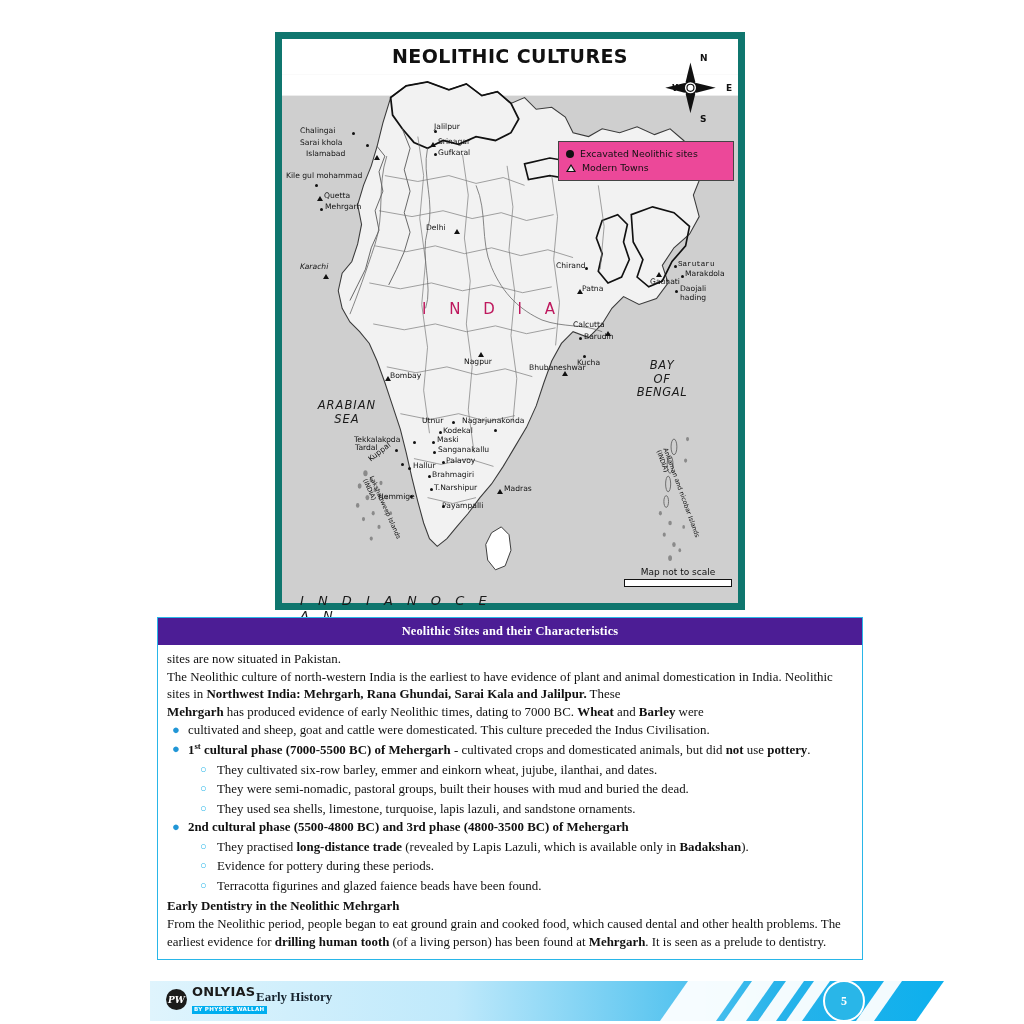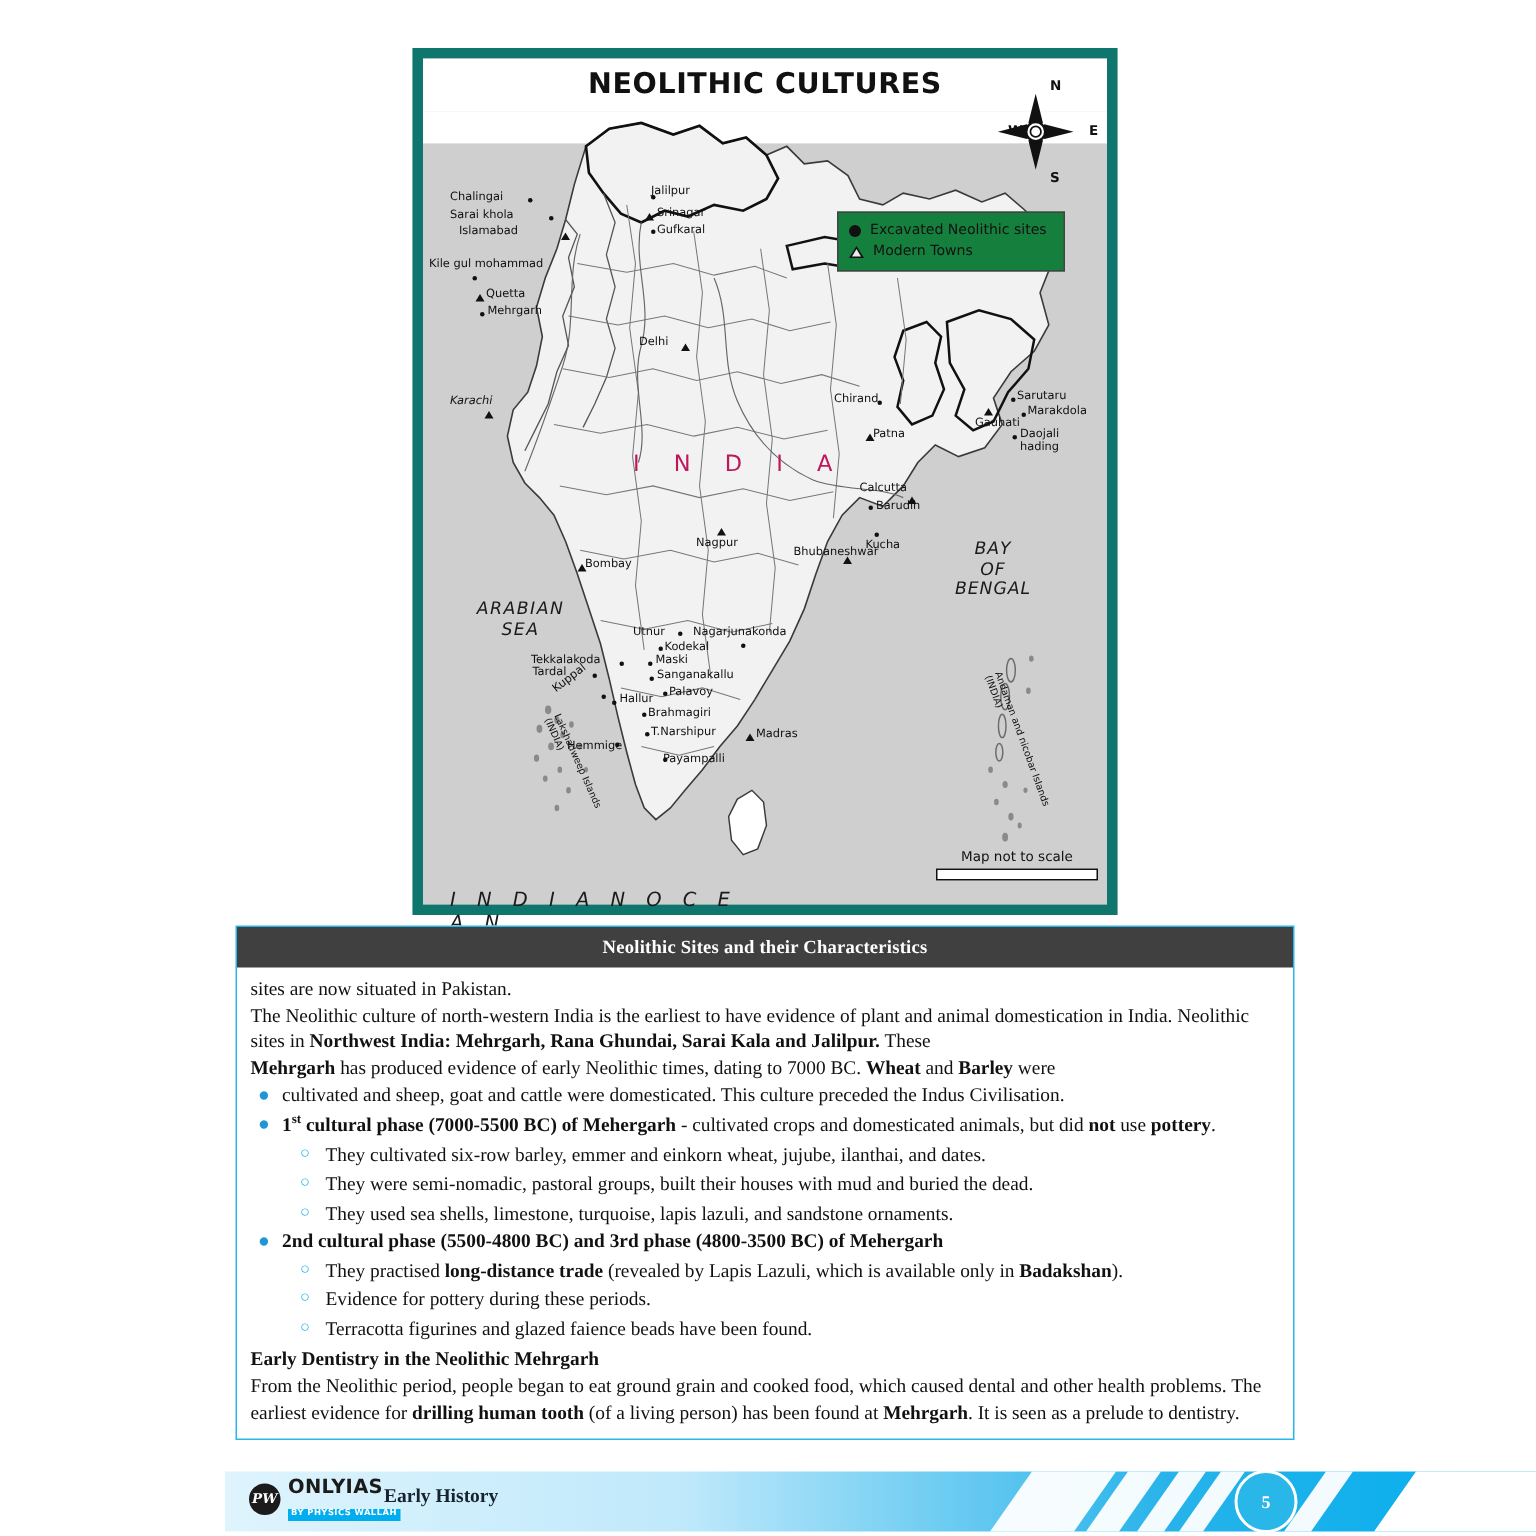--- a/index.html
+++ b/index.html
@@ -30,22 +30,22 @@
   .indian-ocean{
     left:0;top:554px;width:230px;font-size:13px;letter-spacing:5px;
     font-style:italic;text-align:left;padding-left:18px;box-sizing:border-box;
   }
   .india-word{
     position:absolute;left:96px;top:261px;width:230px;text-align:center;
     font-family:"DejaVu Sans", sans-serif;font-size:15px;letter-spacing:9px;color:#be185d;
   }
   
   .legend{
-    position:absolute;left:276px;top:102px;width:152px;
-    border:1px solid #444;background:#15803d;padding:5px 7px;box-sizing:border-box;
+    position:absolute;left:276px;top:102px;width:176px;
+    border:1px solid #444;background:#ec4899;padding:5px 7px;box-sizing:border-box;
   }
   .legend-row{
     display:flex;align-items:center;gap:6px;
     font-family:"DejaVu Sans", sans-serif;font-size:9.4px;color:#111;
     line-height:1.5;
   }
   .dot-mark{width:8px;height:8px;border-radius:50%;background:#111;display:inline-block;flex:0 0 auto;}
   .tri-mark{
     width:0;height:0;border-left:5px solid transparent;border-right:5px solid transparent;
     border-bottom:8px solid #111;display:inline-block;flex:0 0 auto;position:relative;
@@ -75,21 +75,21 @@
   .scalebox .st{
     font-family:"DejaVu Sans", sans-serif;font-size:9px;color:#111;text-align:center;
   }
   .scalebar{margin-top:2px;height:6px;border:1px solid #111;background:#fff;}
   
   .content-box{
     position:absolute;left:157px;top:617px;width:706px;
     border:1px solid #29b6e8;box-sizing:border-box;background:#fff;
   }
   .content-head{
-    background:#404040;color:#ffffff;text-align:center;
+    background:#4c1d95;color:#ffffff;text-align:center;
     font-weight:bold;font-size:12.4px;padding:6px 0 6px;
     font-family:"Liberation Serif", serif;letter-spacing:.15px;
   }
   .content-body{padding:6px 9px 8px 9px;color:#111;font-size:12.9px;line-height:1.36;}
   .para{margin:0 0 0 0;text-align:left;}
   .lvl1{display:flex;gap:7px;margin-top:1px;padding-left:5px;}
   .lvl1 .bul{color:#2196d6;font-size:13px;line-height:1.25;flex:0 0 auto;width:9px;}
   .lvl2{display:flex;gap:8px;margin-top:2px;padding-left:33px;}
   .lvl2 .bul{color:#29b6e8;font-size:11px;line-height:1.35;flex:0 0 auto;width:9px;}
   .sub-head{font-weight:bold;margin-top:3px;}
@@ -297,21 +297,21 @@
       <div class="m-lab" style="left: 43px; top: 164px;">Mehrgarh</div>
       <div class="town-pt" style="left: 172px; top: 190px;"></div>
       <div class="m-lab" style="left: 144px; top: 185px;">Delhi</div>
       <div class="town-pt" style="left: 41px; top: 235px;"></div>
       <div class="m-lab" style="left: 18px; top: 224px; font-style: italic;">Karachi</div>
       <div class="site-pt" style="left: 303px; top: 228px;"></div>
       <div class="m-lab" style="left: 274px; top: 223px;">Chirand</div>
       <div class="town-pt" style="left: 295px; top: 250px;"></div>
       <div class="m-lab" style="left: 300px; top: 246px;">Patna</div>
       <div class="site-pt" style="left: 392px; top: 226px;"></div>
-      <div class="m-lab" style="left: 396px; top: 221px;">Sarutaru</div>
+      <div class="m-lab" style="left: 396px; top: 221px; font-family: Liberation Mono, monospace;">Sarutaru</div>
       <div class="site-pt" style="left: 399px; top: 236px;"></div>
       <div class="m-lab" style="left: 403px; top: 231px;">Marakdola</div>
       <div class="town-pt" style="left: 374px; top: 233px;"></div>
       <div class="m-lab" style="left: 368px; top: 239px;">Gauhati</div>
       <div class="site-pt" style="left: 393px; top: 251px;"></div>
       <div class="m-lab" style="left: 398px; top: 246px;">Daojali</div>
       <div class="m-lab" style="left: 398px; top: 255px;">hading</div>
       <div class="town-pt" style="left: 323px; top: 292px;"></div>
       <div class="m-lab" style="left: 291px; top: 282px;">Calcutta</div>
       <div class="site-pt" style="left: 297px; top: 298px;"></div>

